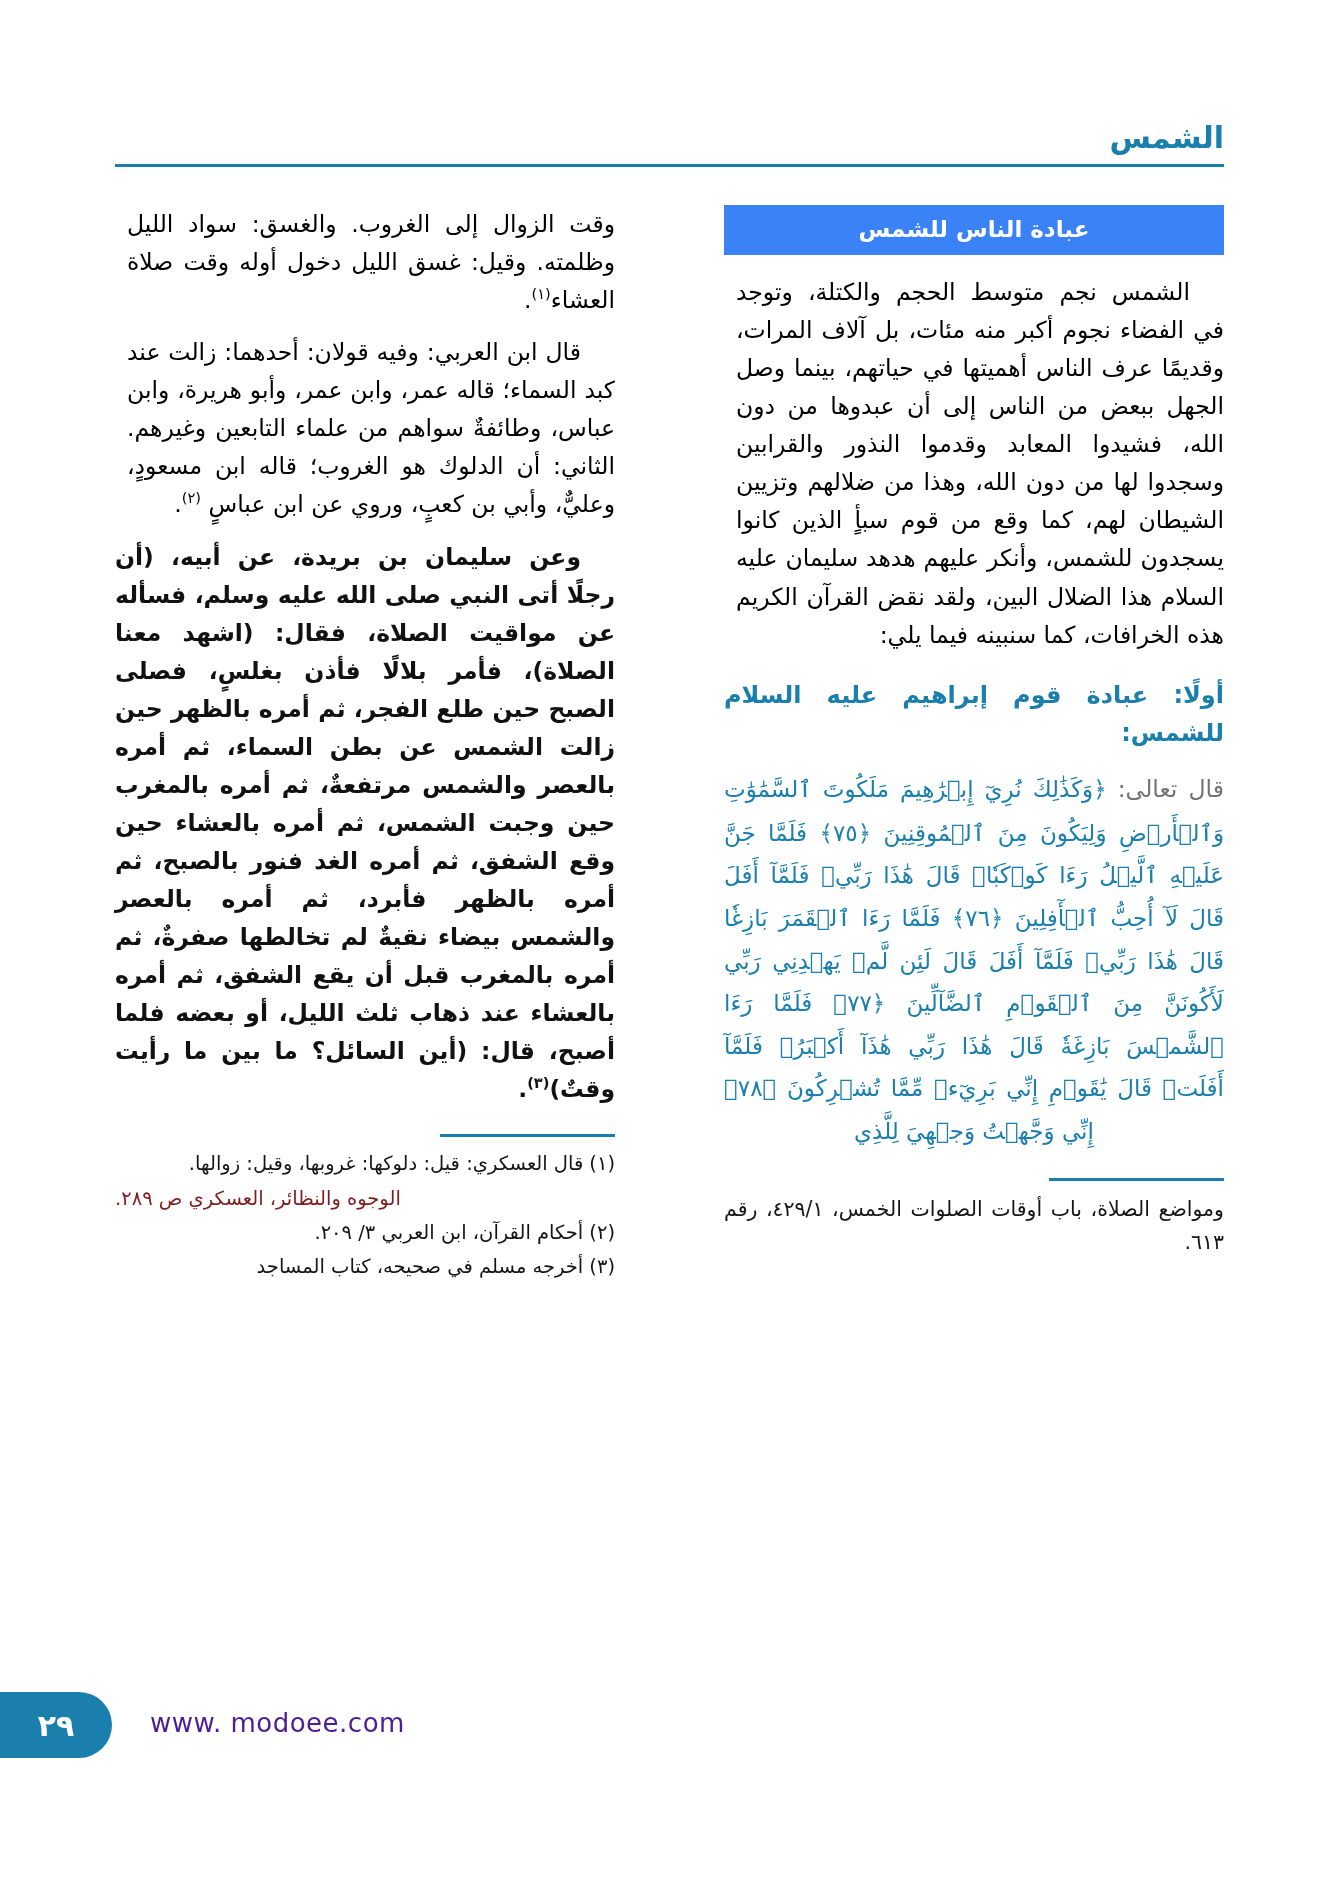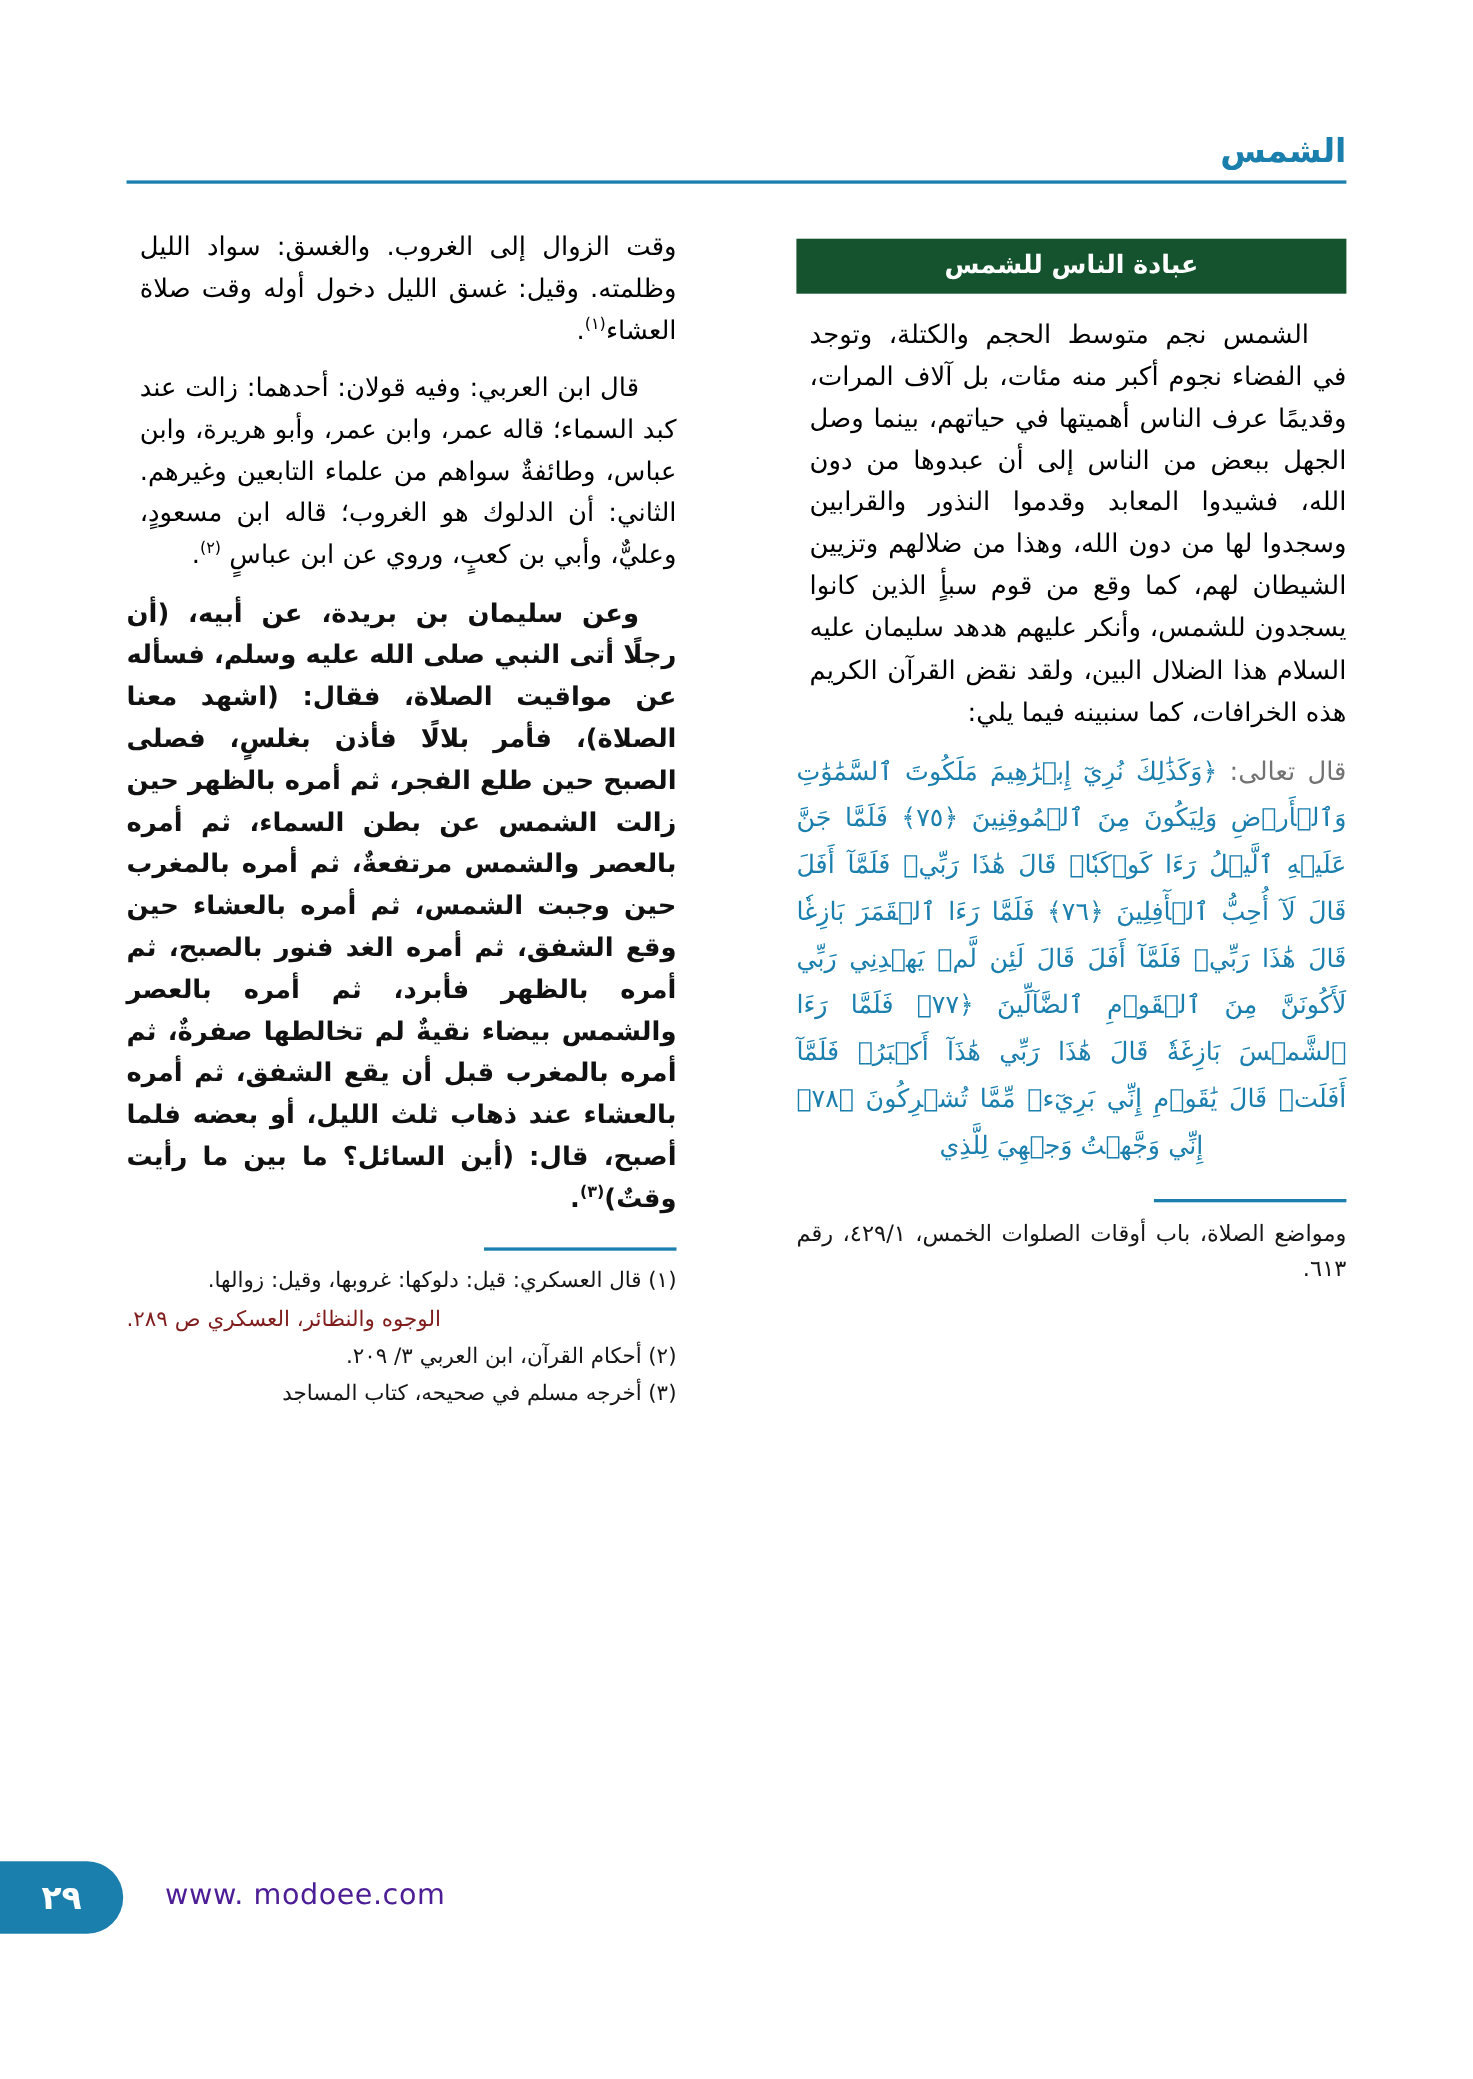--- a/index.html
+++ b/index.html
@@ -59,27 +59,27 @@
   }
   .col {
     position: absolute;
     top: 0;
     width: 500px;
   }
   .col-right { right: 0; }
   .col-left  { left: 0; }
 
   .section-banner {
-    background: #14532d;
+    background: #3b82f6;
     color: #ffffff;
     font-size: 23px;
     font-weight: bold;
     text-align: center;
     padding: 11px 10px 13px 10px;
-    margin: 12px 0 18px 0;
+    margin: 0 0 18px 0;
     letter-spacing: 0px;
   }
 
   p.body {
     margin: 0 0 14px 12px;
     font-size: 23.5px;
     line-height: 1.62;
     text-align: justify;
     text-align-last: right;
     color: #000000;
@@ -206,20 +206,21 @@
   </div>
 
   <div class="columns">
 
     <div class="col col-right">
 
       <div class="section-banner">عبادة الناس للشمس</div>
 
       <p class="body indent">الشمس نجم متوسط الحجم والكتلة، وتوجد في الفضاء نجوم أكبر منه مئات، بل آلاف المرات، وقديمًا عرف الناس أهميتها في حياتهم، بينما وصل الجهل ببعض من الناس إلى أن عبدوها من دون الله، فشيدوا المعابد وقدموا النذور والقرابين وسجدوا لها من دون الله، وهذا من ضلالهم وتزيين الشيطان لهم، كما وقع من قوم سبأٍ الذين كانوا يسجدون للشمس، وأنكر عليهم هدهد سليمان عليه السلام هذا الضلال البين، ولقد نقض القرآن الكريم هذه الخرافات، كما سنبينه فيما يلي:</p>
 
+      <p class="heading-teal">أولًا: عبادة قوم إبراهيم عليه السلام للشمس:</p>
 
       <div class="quran-block">
         <span class="quran-lead">قال تعالى:</span>
         <span>﴿وَكَذَٰلِكَ نُرِيٓ إِبۡرَٰهِيمَ مَلَكُوتَ ٱلسَّمَٰوَٰتِ وَٱلۡأَرۡضِ وَلِيَكُونَ مِنَ ٱلۡمُوقِنِينَ ﴿٧٥﴾ فَلَمَّا جَنَّ عَلَيۡهِ ٱلَّيۡلُ رَءَا كَوۡكَبٗاۖ قَالَ هَٰذَا رَبِّيۖ فَلَمَّآ أَفَلَ قَالَ لَآ أُحِبُّ ٱلۡأٓفِلِينَ ﴿٧٦﴾ فَلَمَّا رَءَا ٱلۡقَمَرَ بَازِغٗا قَالَ هَٰذَا رَبِّيۖ فَلَمَّآ أَفَلَ قَالَ لَئِن لَّمۡ يَهۡدِنِي رَبِّي لَأَكُونَنَّ مِنَ ٱلۡقَوۡمِ ٱلضَّآلِّينَ ﴿٧٧﴾ فَلَمَّا رَءَا ٱلشَّمۡسَ بَازِغَةٗ قَالَ هَٰذَا رَبِّي هَٰذَآ أَكۡبَرُۖ فَلَمَّآ أَفَلَتۡ قَالَ يَٰقَوۡمِ إِنِّي بَرِيٓءٞ مِّمَّا تُشۡرِكُونَ ﴿٧٨﴾ إِنِّي وَجَّهۡتُ وَجۡهِيَ لِلَّذِي</span>
       </div>
 
       <div class="footnote-sep"></div>
       <p class="fn-right">ومواضع الصلاة، باب أوقات الصلوات الخمس، ٤٢٩/١، رقم ٦١٣.</p>
 
     </div>

